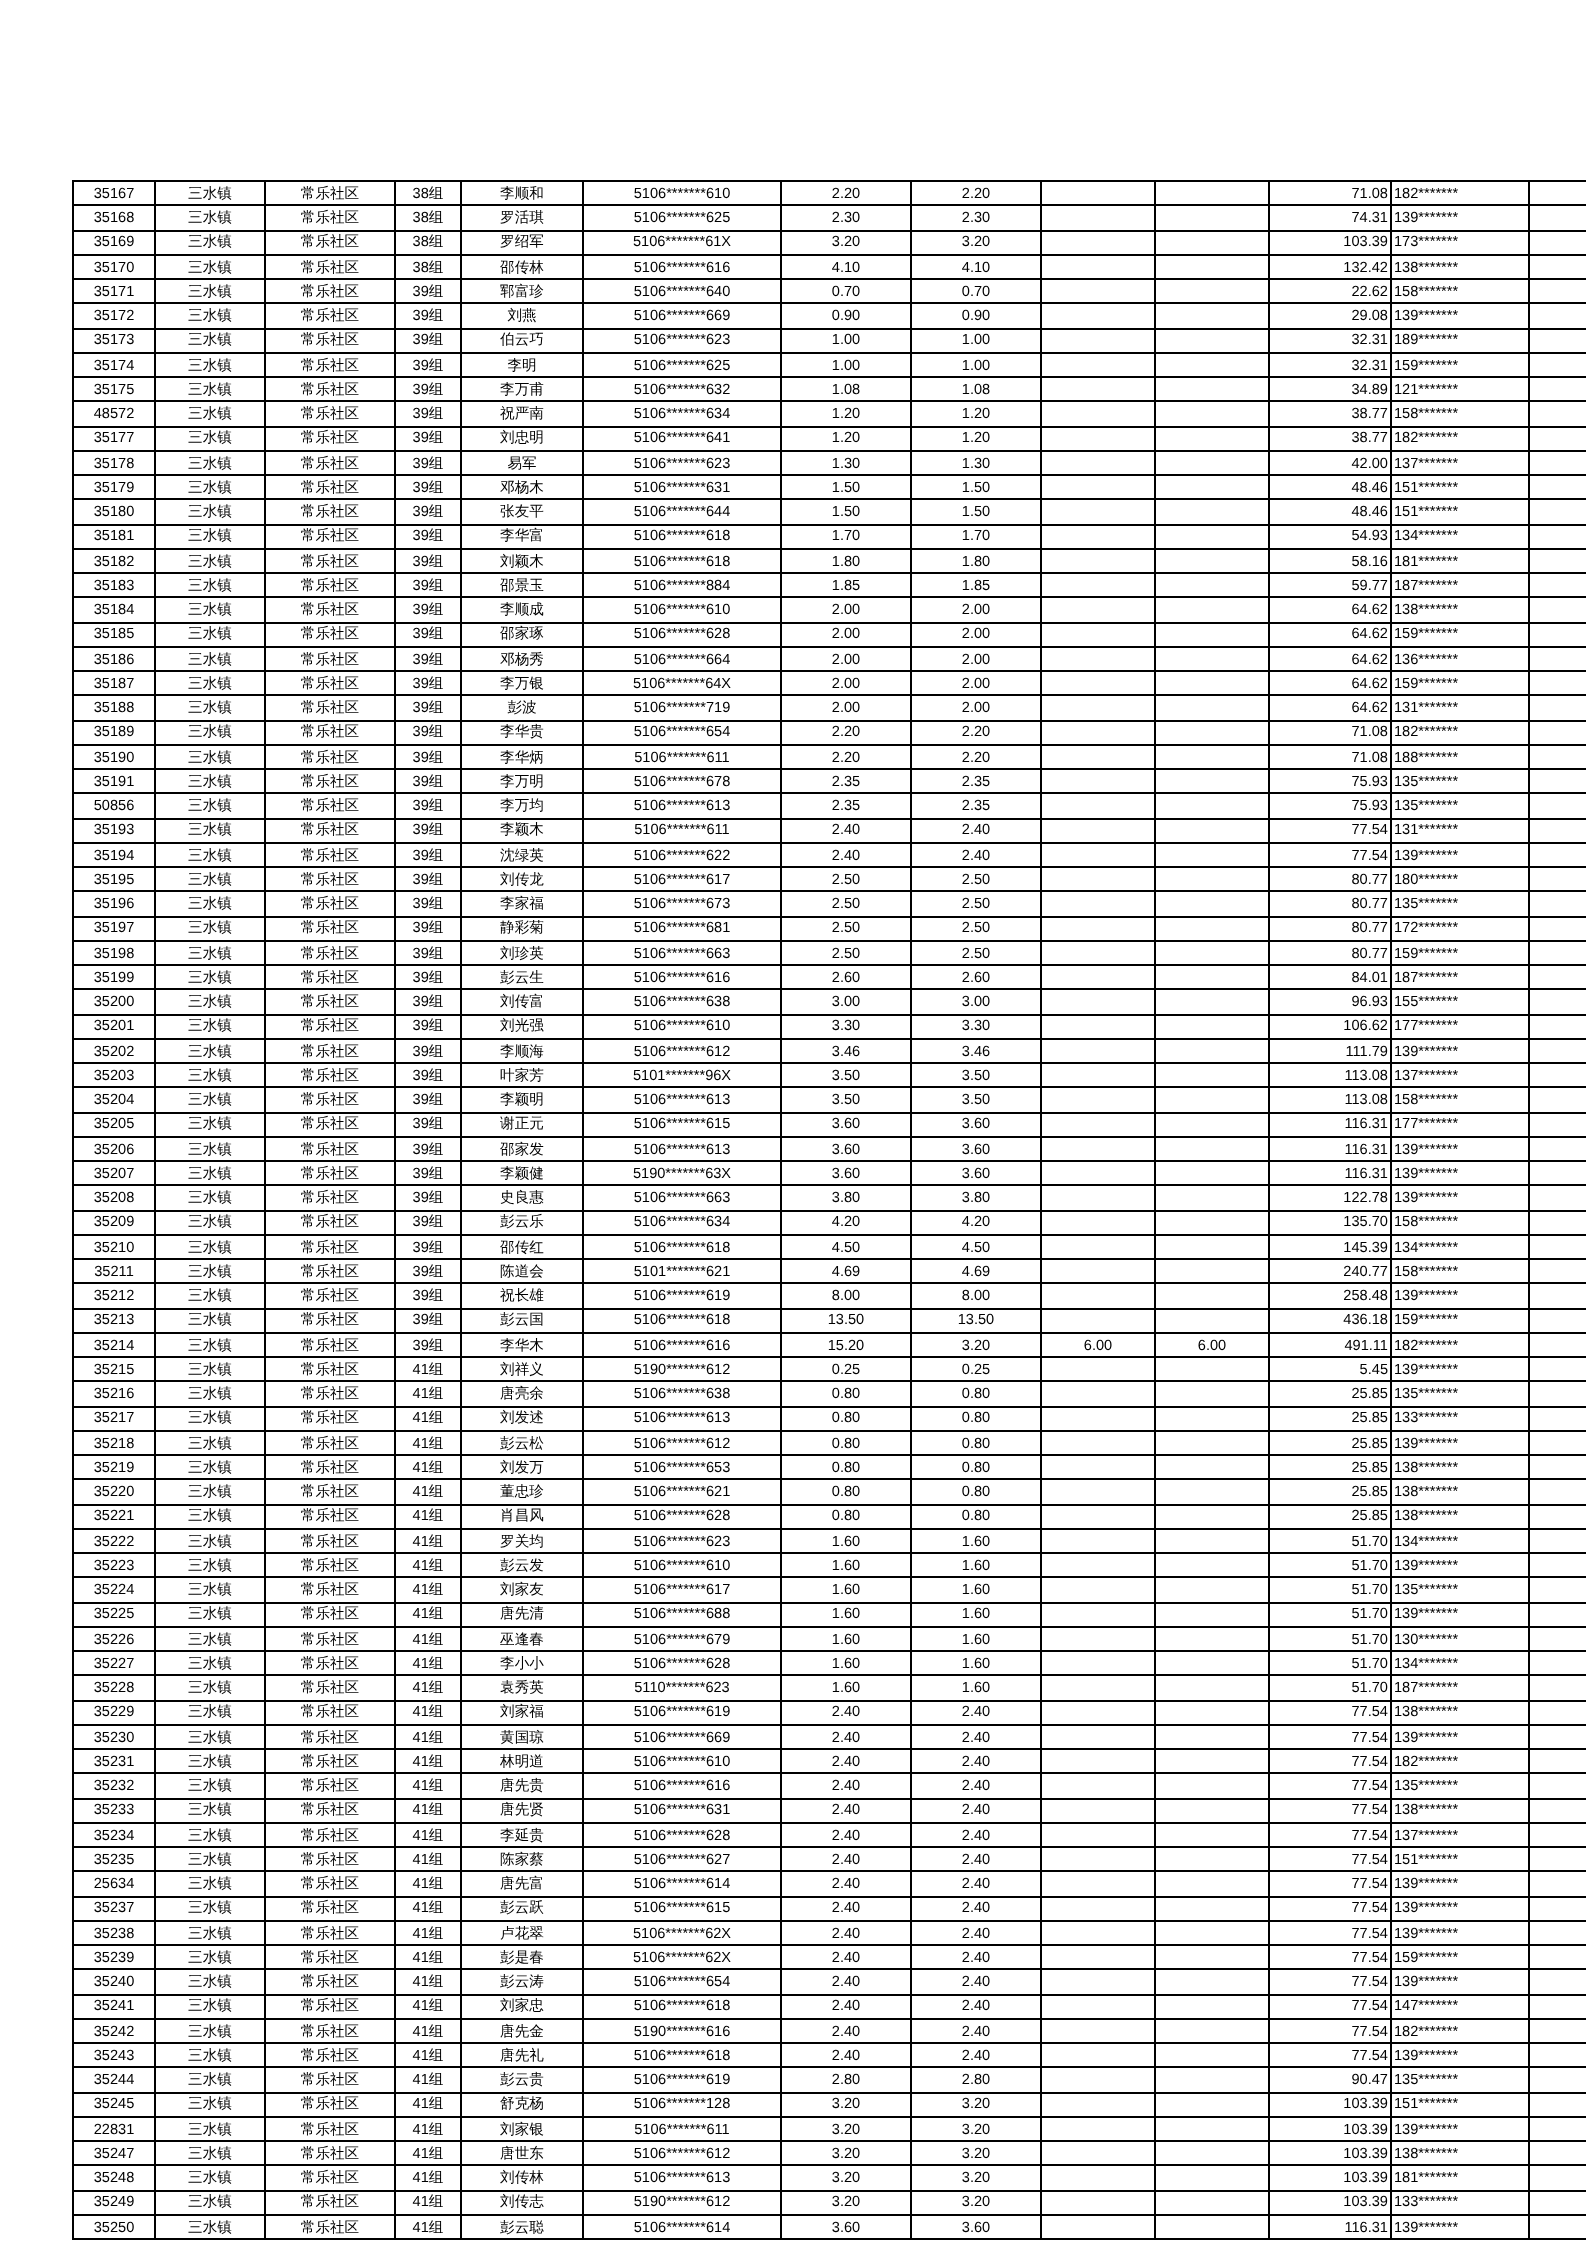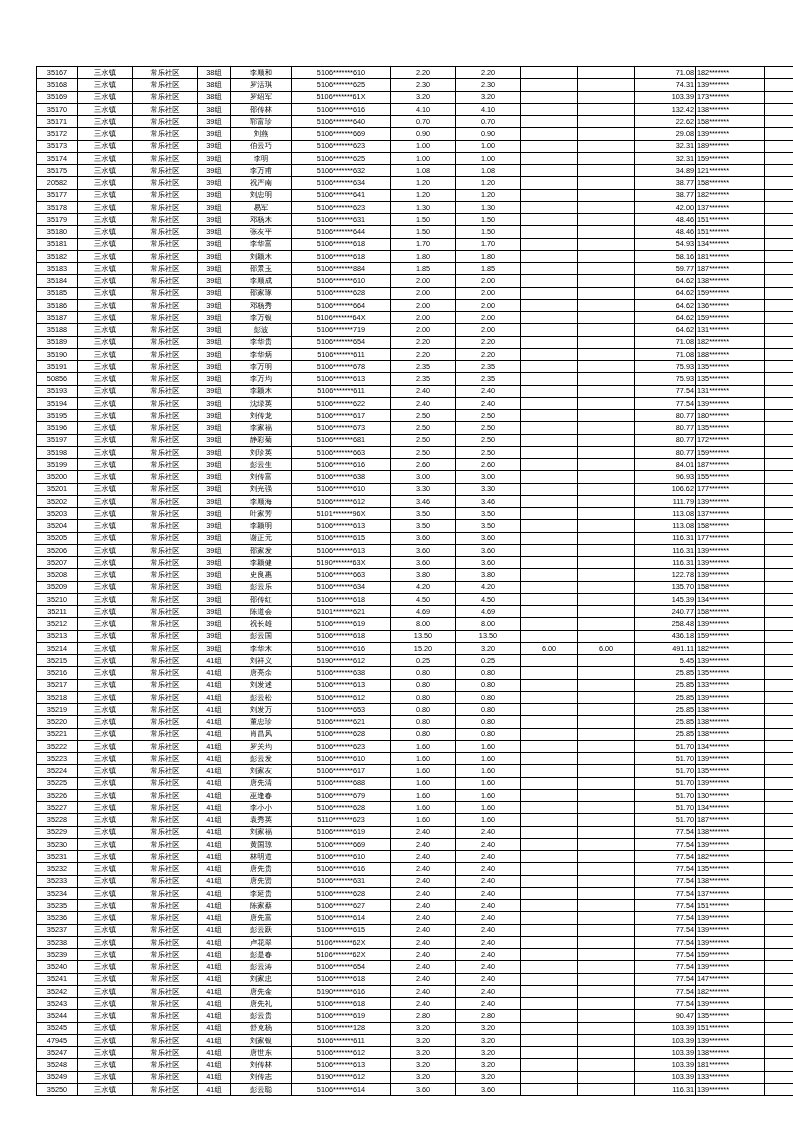--- a/index.html
+++ b/index.html
@@ -11,21 +11,21 @@
     width: 793px;
     height: 1122px;
     font-family: "Liberation Sans", sans-serif;
     color: #000000;
   }
   .page {
     position: relative;
     width: 793px;
     height: 1122px;
     box-sizing: border-box;
-    padding: 66px 36px 0 36px;
+    padding: 90px 36px 0 36px;
   }
   table.data-table {
     border-collapse: collapse;
     table-layout: fixed;
     width: 721px;
     font-size: 7.3px;
     line-height: 1;
   }
   table.data-table td {
     border: 0.6px solid #000000;
@@ -184,21 +184,21 @@
           <td class="c-idcard">5106*******632</td>
           <td class="c-num1">1.08</td>
           <td class="c-num2">1.08</td>
           <td class="c-num3"></td>
           <td class="c-num4"></td>
           <td class="c-amount">34.89</td>
           <td class="c-phone">121*******</td>
           <td class="c-tail"></td>
         </tr>
         <tr>
-          <td class="c-id">20582</td>
+          <td class="c-id">48572</td>
           <td class="c-town">三水镇</td>
           <td class="c-comm">常乐社区</td>
           <td class="c-group">39组</td>
           <td class="c-name">祝严南</td>
           <td class="c-idcard">5106*******634</td>
           <td class="c-num1">1.20</td>
           <td class="c-num2">1.20</td>
           <td class="c-num3"></td>
           <td class="c-num4"></td>
           <td class="c-amount">38.77</td>
@@ -1084,21 +1084,21 @@
           <td class="c-idcard">5106*******627</td>
           <td class="c-num1">2.40</td>
           <td class="c-num2">2.40</td>
           <td class="c-num3"></td>
           <td class="c-num4"></td>
           <td class="c-amount">77.54</td>
           <td class="c-phone">151*******</td>
           <td class="c-tail"></td>
         </tr>
         <tr>
-          <td class="c-id">35236</td>
+          <td class="c-id">25634</td>
           <td class="c-town">三水镇</td>
           <td class="c-comm">常乐社区</td>
           <td class="c-group">41组</td>
           <td class="c-name">唐先富</td>
           <td class="c-idcard">5106*******614</td>
           <td class="c-num1">2.40</td>
           <td class="c-num2">2.40</td>
           <td class="c-num3"></td>
           <td class="c-num4"></td>
           <td class="c-amount">77.54</td>
@@ -1234,21 +1234,21 @@
           <td class="c-idcard">5106*******128</td>
           <td class="c-num1">3.20</td>
           <td class="c-num2">3.20</td>
           <td class="c-num3"></td>
           <td class="c-num4"></td>
           <td class="c-amount">103.39</td>
           <td class="c-phone">151*******</td>
           <td class="c-tail"></td>
         </tr>
         <tr>
-          <td class="c-id">47945</td>
+          <td class="c-id">22831</td>
           <td class="c-town">三水镇</td>
           <td class="c-comm">常乐社区</td>
           <td class="c-group">41组</td>
           <td class="c-name">刘家银</td>
           <td class="c-idcard">5106*******611</td>
           <td class="c-num1">3.20</td>
           <td class="c-num2">3.20</td>
           <td class="c-num3"></td>
           <td class="c-num4"></td>
           <td class="c-amount">103.39</td>

